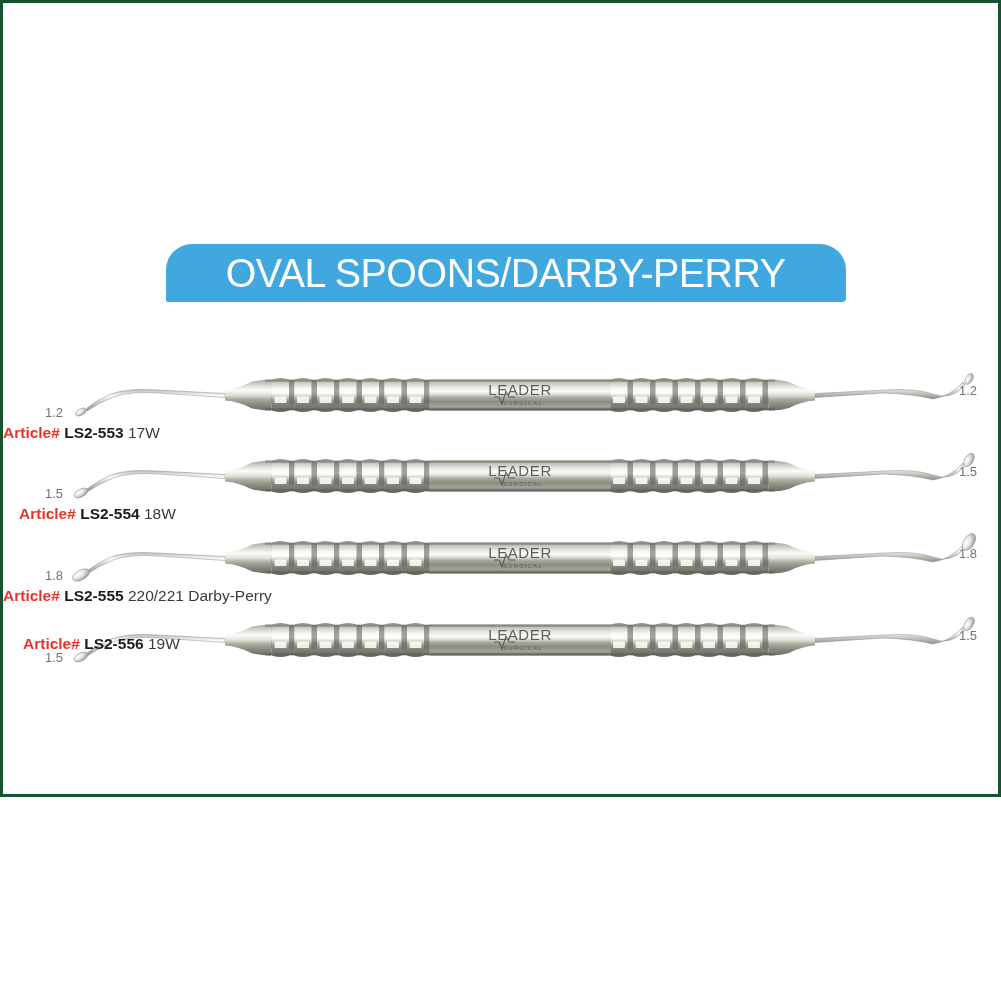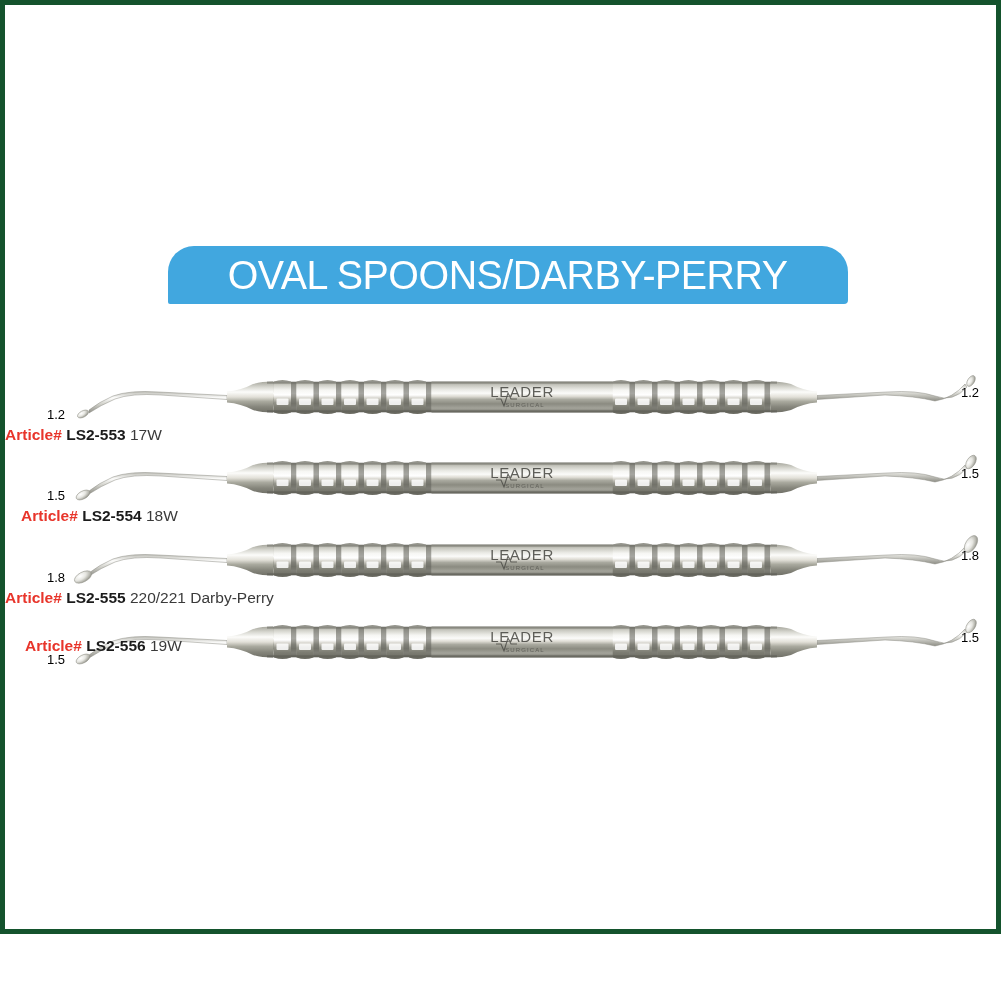--- a/index.html
+++ b/index.html
@@ -4,23 +4,23 @@
 <style>
   * { box-sizing: border-box; margin: 0; padding: 0; }
   html, body {
     width: 1001px; height: 1001px;
     background: #ffffff;
     font-family: "Liberation Sans", sans-serif;
     overflow: hidden;
   }
   #page {
     position: relative;
-    width: 1001px; height: 934px;
+    width: 1001px; height: 797px;
     background: #ffffff;
-    border: 5px solid #14532d;
+    border: 3px solid #14532d;
   }
 
   
   #banner {
     position: absolute;
     left: 163px; top: 241px;
     width: 680px; height: 58px;
     background: #41A7DF;
     border-radius: 26px 26px 4px 2px;
     display: flex;
@@ -37,21 +37,21 @@
     transform: scaleX(0.96);
   }
 
   
   .row { position: absolute; left: 4px; width: 1001px; height: 80px; text-align: center; }
   .instrument-svg { position: absolute; left: 0; top: 0; }
 
   .size-label {
     position: absolute;
     font-size: 13px;
-    color: #000000;
+    color: #737373;
     font-family: "Liberation Sans", sans-serif;
     letter-spacing: 0px;
   }
   .size-left  { left: 38px; }
   .size-right { left: 952px; }
 
   
   .caption {
     position: absolute;
     width: 1001px;

